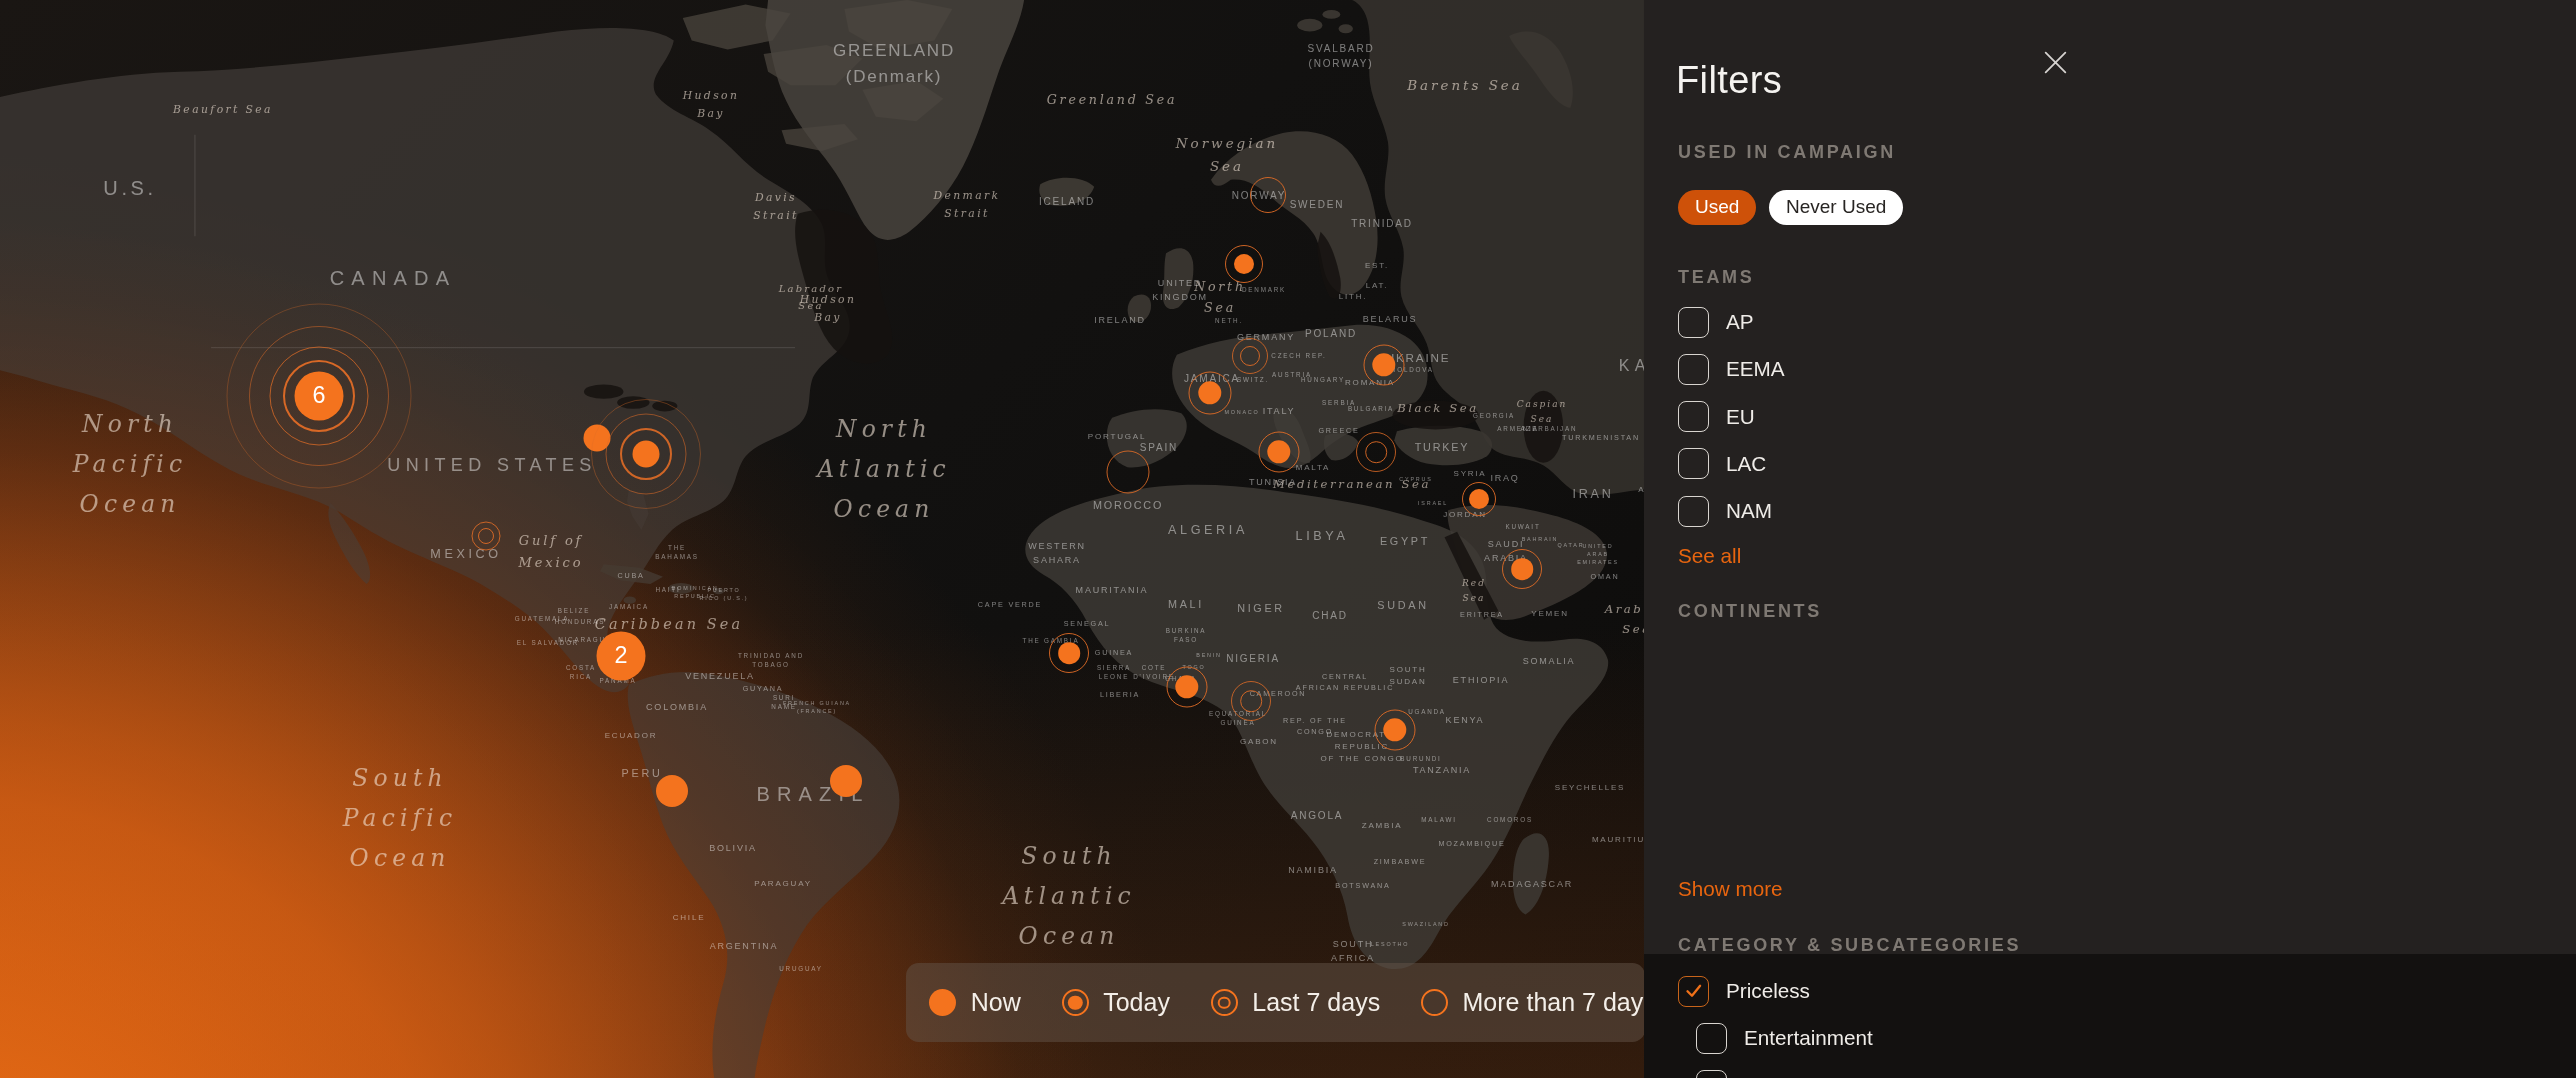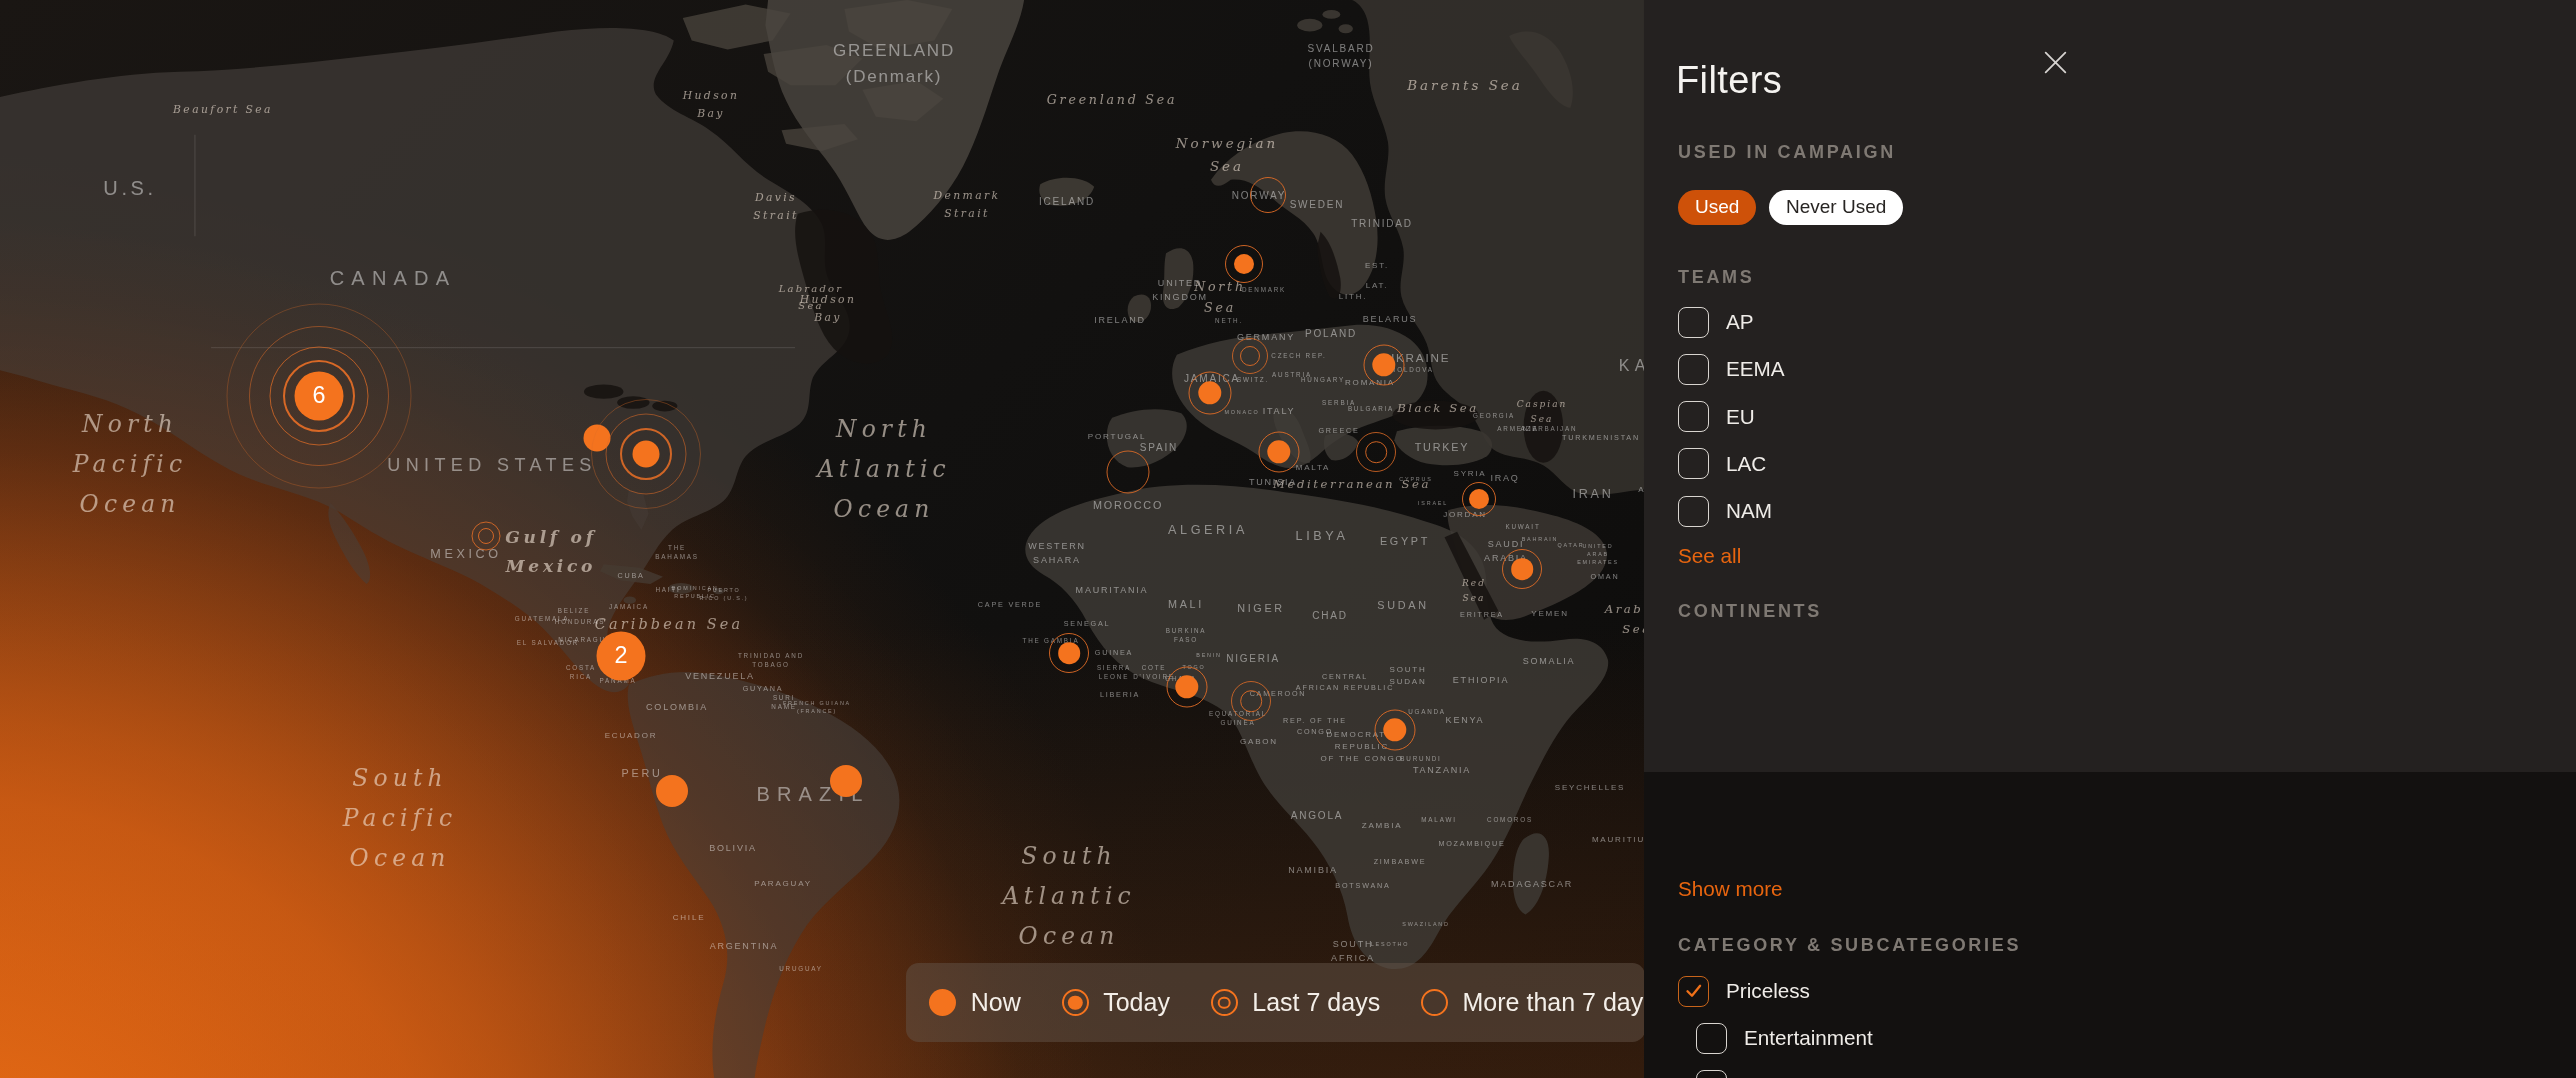--- a/index.html
+++ b/index.html
@@ -57,21 +57,21 @@
   .li-now{background:#F4731E;}
   .li-today{border:2.7px solid #F4731E;}
   .li-today::after{content:"";position:absolute;left:50%;top:50%;transform:translate(-50%,-50%);
     width:14.4px;height:14.4px;border-radius:50%;background:#F4731E;}
   .li-last7{border:2.7px solid #F4731E;}
   .li-last7::after{content:"";position:absolute;left:50%;top:50%;transform:translate(-50%,-50%);
     width:12.6px;height:12.6px;border-radius:50%;border:2.7px solid #F4731E;box-sizing:border-box;}
   .li-older{border:2.7px solid #F4731E;}
   
   #panel{
-    position:absolute;left:1644px;top:0;width:932px;height:772px;
+    position:absolute;left:1644px;top:0;width:932px;height:954px;
     background:#242120;z-index:10;
   }
   #panel .abs{position:absolute;}
   #panel-title{left:32px;top:34px;font-size:38px;font-weight:400;color:#f5f3f0;letter-spacing:0.4px;}
   #close-btn{left:388px;top:40px;width:47px;height:47px;background:none;border:none;cursor:pointer;
     display:flex;align-items:center;justify-content:center;padding:0;}
   .sec-header{left:34px;font-size:18px;font-weight:700;letter-spacing:2.7px;color:#7f7973;}
   #pills{left:34px;top:190px;display:flex;gap:12.6px;align-items:center;}
   .pill{border-radius:18px;padding:6.3px 17px;font-size:19px;border:none;cursor:pointer;line-height:1.2;}
   .pill.selected{background:#CE5109;color:#ffffff;}
@@ -183,21 +183,21 @@
 Ocean</div>
       <div class="map-label ocean" style="left: 1227px; top: 155px; font-size: 13.5px;">Norwegian
 Sea</div>
       <div class="map-label ocean" style="left: 1465px; top: 85px; font-size: 13.5px;">Barents Sea</div>
       <div class="map-label ocean" style="left: 1112px; top: 100px; font-size: 12.6px;">Greenland Sea</div>
       <div class="map-label ocean" style="left: 1220px; top: 297px; font-size: 12.6px;">North
 Sea</div>
       <div class="map-label ocean" style="left: 669px; top: 624px; font-size: 14.4px;">Caribbean Sea</div>
       <div class="map-label ocean" style="left: 1352px; top: 485px; font-size: 11.7px;">Mediterranean Sea</div>
       <div class="map-label ocean" style="left: 1438px; top: 409px; font-size: 11.7px;">Black Sea</div>
-      <div class="map-label ocean" style="left: 551px; top: 552px; font-size: 17px; font-weight: bold;">Gulf of
+      <div class="map-label ocean" style="left: 551px; top: 552px; font-size: 13px;">Gulf of
 Mexico</div>
       <div class="map-label ocean" style="left: 223px; top: 110px; font-size: 10.8px;">Beaufort Sea</div>
       <div class="map-label ocean" style="left: 711px; top: 105px; font-size: 10.8px;">Hudson
 Bay</div>
       <div class="map-label ocean" style="left: 776px; top: 207px; font-size: 10.8px;">Davis
 Strait</div>
       <div class="map-label ocean" style="left: 828px; top: 276px; font-size: 10.8px; margin-top: 33px;">Hudson
 Bay</div>
       <div class="map-label ocean" style="left: 811px; top: 297px; font-size: 10px;">Labrador
 Sea</div>

